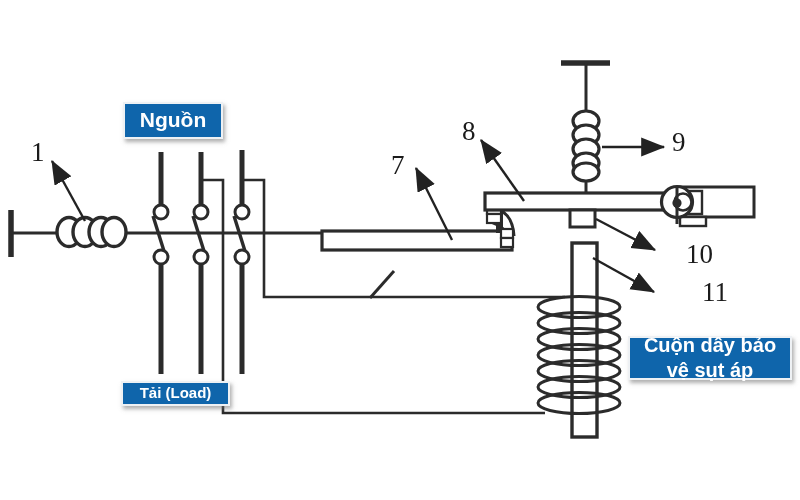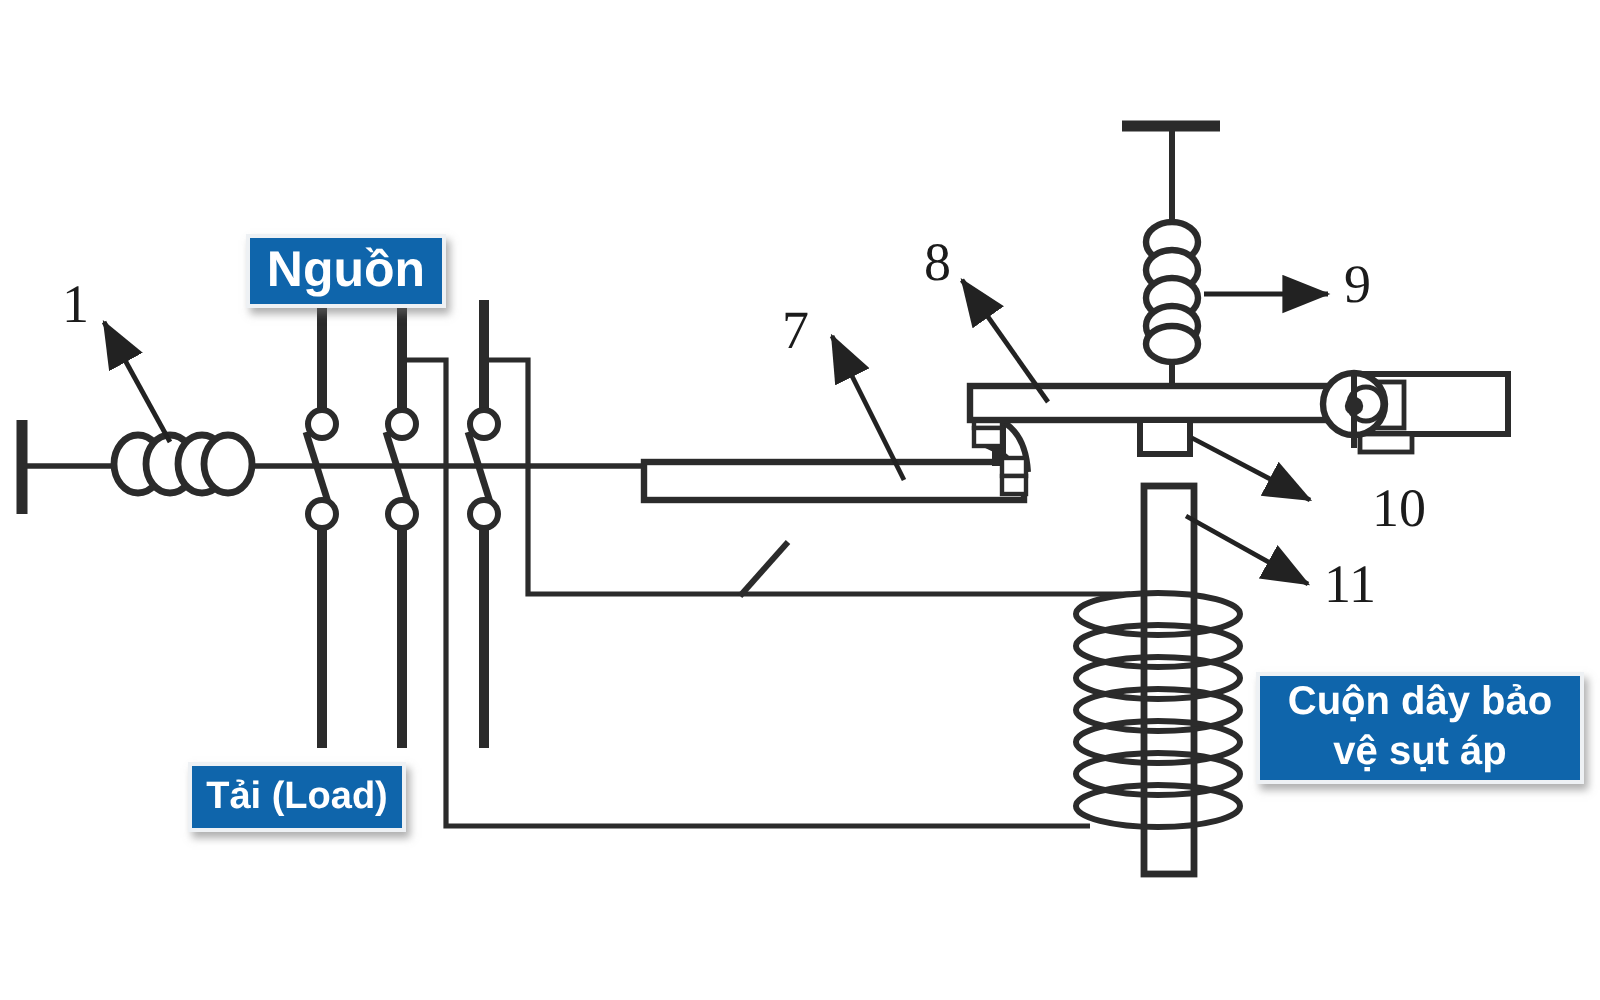--- a/index.html
+++ b/index.html
@@ -11,29 +11,29 @@
   .blue-label{
     position:absolute;display:flex;align-items:center;justify-content:center;
     background:#0f65ab;color:#ffffff;font-weight:bold;text-align:center;
     border:2px solid #eef1f4;box-shadow:2px 3px 4px rgba(110,110,110,.55);
     box-sizing:border-box;line-height:1.25;
   }
   .callout{
     position:absolute;color:#1b1b1b;font-family:"Liberation Serif",serif;
     font-size:27px;font-weight:400;user-select:none;
   }
-  #source-label{left:123px;top:117px;width:100px;height:37px;font-size:25px;}
-  #load-label{left:94px;top:381px;width:109px;height:35px;font-size:19px;}
-  #coil-label{left:628px;top:336px;width:164px;height:56px;font-size:20px;padding:2px 8px;}
+  #source-label{left:123px;top:102px;width:100px;height:37px;font-size:21px;}
+  #load-label{left:121px;top:381px;width:109px;height:25px;font-size:15px;}
+  #coil-label{left:628px;top:336px;width:164px;height:44px;font-size:20px;padding:2px 8px;}
   #callout-1{left:31px;top:137px;}
   #callout-7{left:391px;top:150px;}
   #callout-8{left:462px;top:116px;}
   #callout-9{left:672px;top:127px;}
   #callout-10{left:686px;top:239px;}
-  #callout-11{left:662px;top:277px;}
+  #callout-11{left:702px;top:277px;}
 </style>
 </head>
 <body>
 
 <div id="stage">
 
   <svg width="800" height="500" viewBox="0 0 800 500">
     <defs>
       <marker id="arrowhead" markerWidth="11" markerHeight="9" refX="9.5" refY="4" orient="auto">
         <polygon points="0,0 10,4 0,8" fill="#222222"></polygon>

